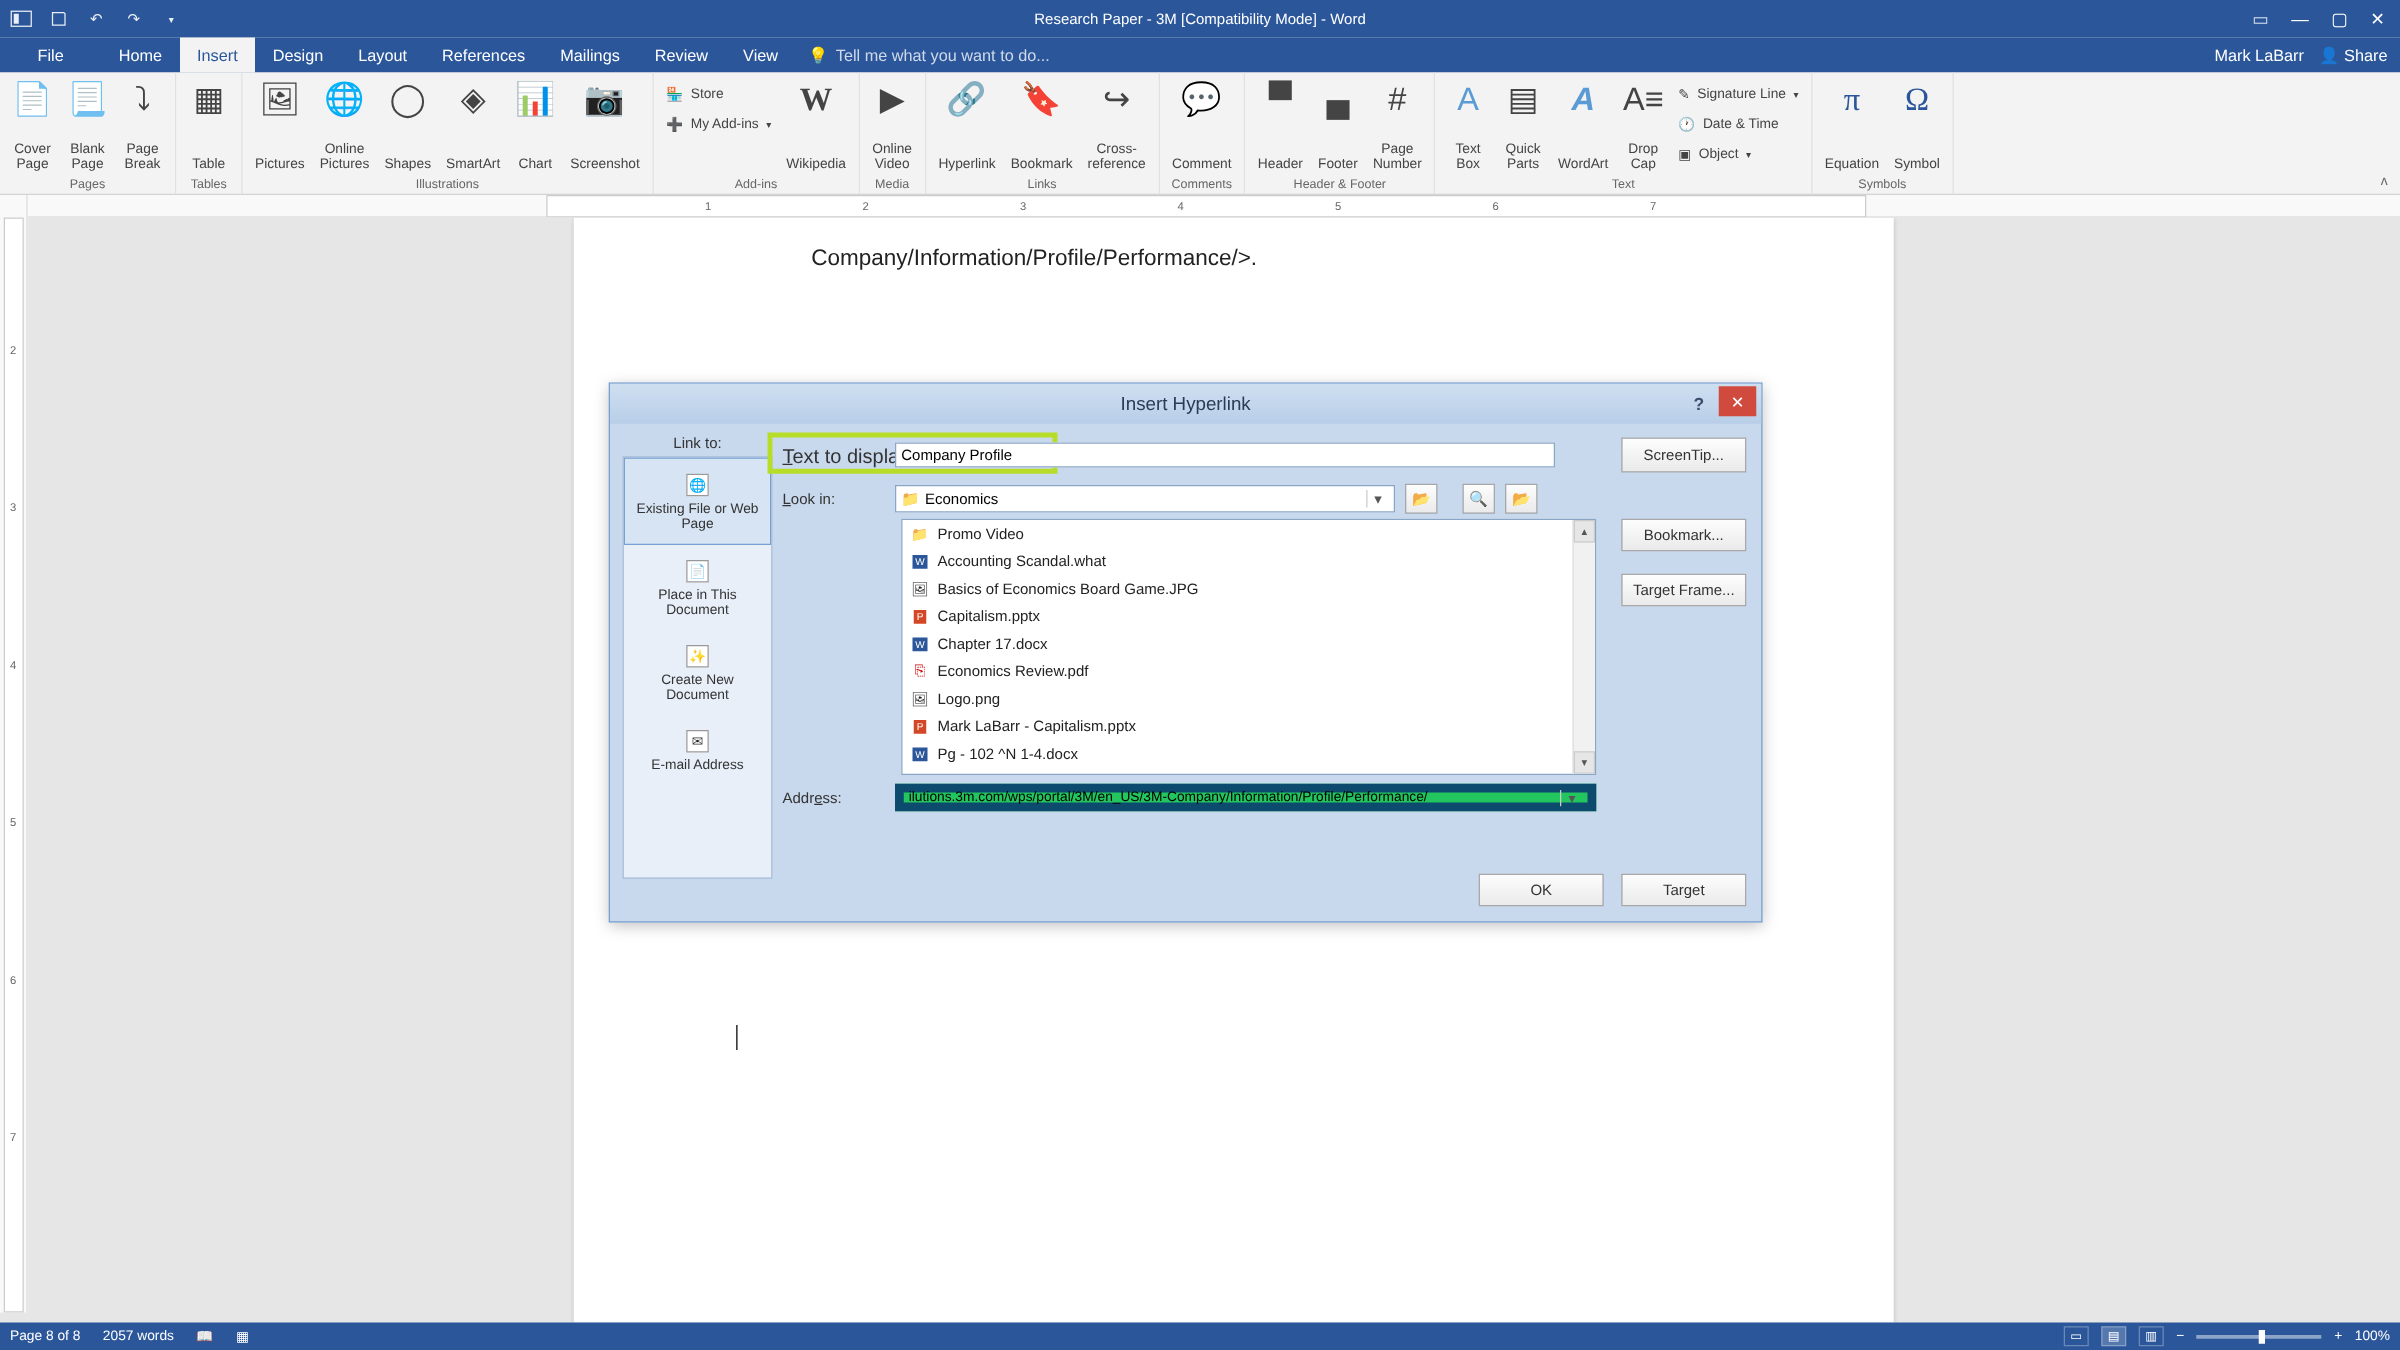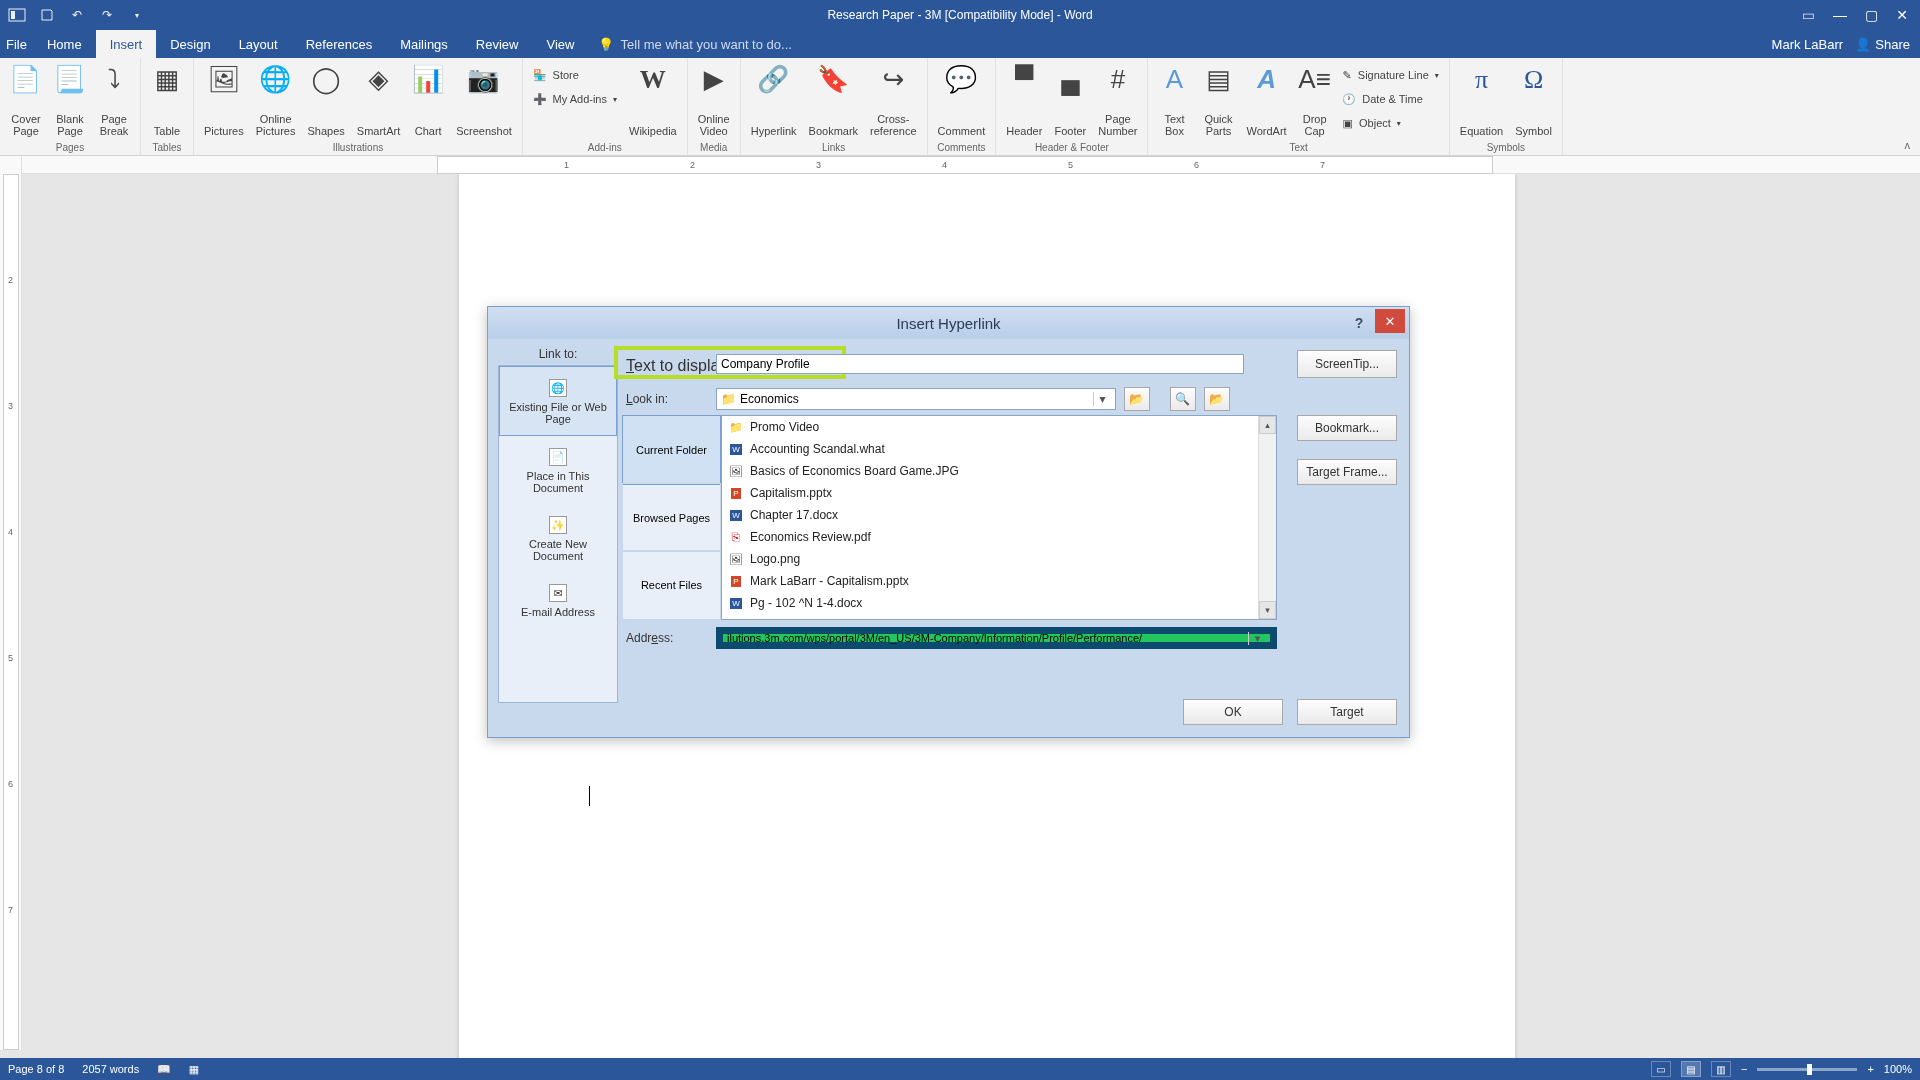--- a/index.html
+++ b/index.html
@@ -8,21 +8,21 @@
 
 .titlebar { background: #2b579a; height: 30px; display: flex; align-items: center; color: #fff; font-size: 12px; position: relative; }
 .titlebar .qat { display: flex; align-items: center; gap: 12px; padding-left: 8px; }
 .titlebar .qat .icon { width: 18px; height: 18px; display: flex; align-items: center; justify-content: center; opacity: 0.9; }
 .titlebar .title { position: absolute; left: 50%; transform: translateX(-50%); font-size: 12px; }
 .titlebar .winctrl { margin-left: auto; display: flex; gap: 18px; padding-right: 12px; font-size: 14px; }
 
 
 .ribbon-tabs { background: #2b579a; height: 28px; display: flex; align-items: stretch; color: #fff; font-size: 13px; position: relative; }
 .ribbon-tabs .tab { padding: 0 14px; display: flex; align-items: center; cursor: pointer; }
-.ribbon-tabs .tab.file { padding: 0 6px; font-weight: normal; }
+.ribbon-tabs .tab.file { padding: 0 30px; font-weight: normal; }
 .ribbon-tabs .tab.active { background: #f3f3f3; color: #2b579a; }
 .ribbon-tabs .tellme { display: flex; align-items: center; color: #d0d9eb; margin-left: 10px; gap: 6px; }
 .ribbon-tabs .right { margin-left: auto; display: flex; align-items: center; gap: 12px; padding-right: 10px; }
 .ribbon-tabs .share { display: flex; align-items: center; gap: 4px; }
 
 
 .ribbon { background: #f3f3f3; height: 98px; border-bottom: 1px solid #d4d4d4; display: flex; }
 .ribbon .group { display: flex; flex-direction: column; border-right: 1px solid #e1e1e1; padding: 2px 4px 0; }
 .ribbon .group .items { display: flex; flex: 1; gap: 0; }
 .ribbon .group .label { text-align: center; font-size: 10px; color: #666; padding: 2px 0; }
@@ -374,20 +374,21 @@
     <span class="vt" style="top:226px;">3</span>
     <span class="vt" style="top:352px;">4</span>
     <span class="vt" style="top:478px;">5</span>
     <span class="vt" style="top:604px;">6</span>
     <span class="vt" style="top:730px;">7</span>
 </div>
 
 <div class="doc-area">
   <div class="page">
     <div class="doctext">
+      <div style="text-indent:60px;">Company/Information/Profile/Performance/&gt;.</div>
       <div style="height:480px;"></div>
       <div style="text-indent:60px;">Company/Information/AboutUs/WhoWeAre/&gt;.</div>
       <div style="height:80px;"></div>
       <div><span class="cursor-line"></span></div>
     </div>
   </div>
 </div>
 
 <div class="dialog">
   <div class="dtitlebar">
@@ -435,31 +436,20 @@
       <div class="wbtn fbtn" style="left:502px;">
           <span>📂</span>
         </div>
       <div class="wbtn fbtn" style="left:548px;">
           <span>🔍</span>
         </div>
       <div class="wbtn fbtn" style="left:582px;">
           <span>📂</span>
         </div>
 
-      <div class="subtabs">
-        <div class="subtab sel">
-            <span>Current Folder</span>
-          </div>
-        <div class="subtab">
-            <span>Browsed Pages</span>
-          </div>
-        <div class="subtab">
-            <span>Recent Files</span>
-          </div>
-      </div>
 
       <div class="filelist">
         <div id="filelist-inner">
             <div class="fitem">
               <span class="fico">📁</span>
               <span>Promo Video</span>
             </div>
             <div class="fitem">
               <span class="fico">
                 <span style="background:#2b579a;color:#fff;font-size:8px;padding:1px 2px;">W</span>

